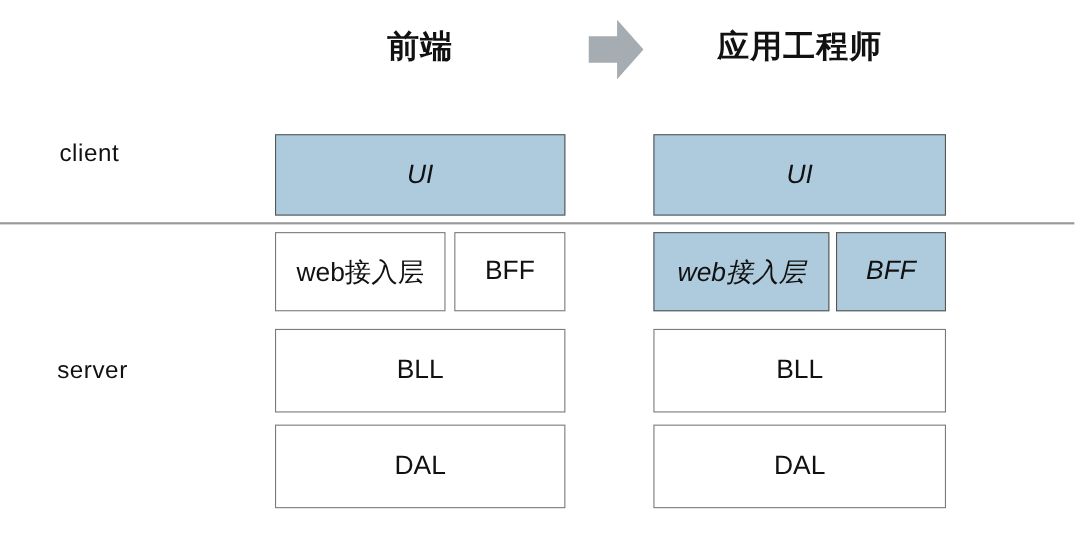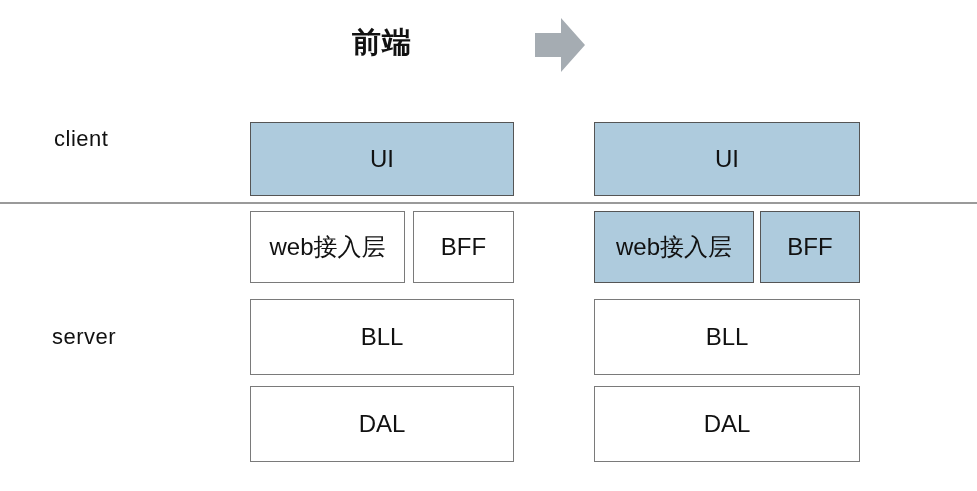--- a/index.html
+++ b/index.html
@@ -65,20 +65,21 @@
     display: flex;
     align-items: center;
     justify-content: center;
     font-size: 24px;
     background: var(--box-fill);
     border: 1.5px solid var(--white-box-border);
   }
   .box.blue {
     background: var(--highlight-fill);
     border-color: var(--blue-box-border);
+    font-style: italic;
   }
   
   .b-l-ui  { left: 250px; top: 122px; width: 264px; height: 74px; }
   .b-l-web { left: 250px; top: 211px; width: 155px; height: 72px; }
   .b-l-bff { left: 413px; top: 211px; width: 101px; height: 72px; }
   .b-l-bll { left: 250px; top: 299px; width: 264px; height: 76px; }
   .b-l-dal { left: 250px; top: 386px; width: 264px; height: 76px; }
   
   .b-r-ui  { left: 594px; top: 122px; width: 266px; height: 74px; }
   .b-r-web { left: 594px; top: 211px; width: 160px; height: 72px; }
@@ -92,20 +93,21 @@
 <div class="canvas">
 
   <div class="col-title left">前端</div>
 
   <div class="arrow">
     <svg viewBox="0 0 50 54" aria-hidden="true">
       <polygon points="0,15 26,15 26,0 50,27 26,54 26,39 0,39"></polygon>
     </svg>
   </div>
 
+  <div class="col-title right">应用工程师</div>
 
   <div class="row-label client">client</div>
 
   <div class="row-label server">server</div>
 
   <div class="divider"></div>
 
   <div class="box blue b-l-ui">UI</div>
   <div class="box b-l-web">web接入层</div>
   <div class="box b-l-bff">BFF</div>

